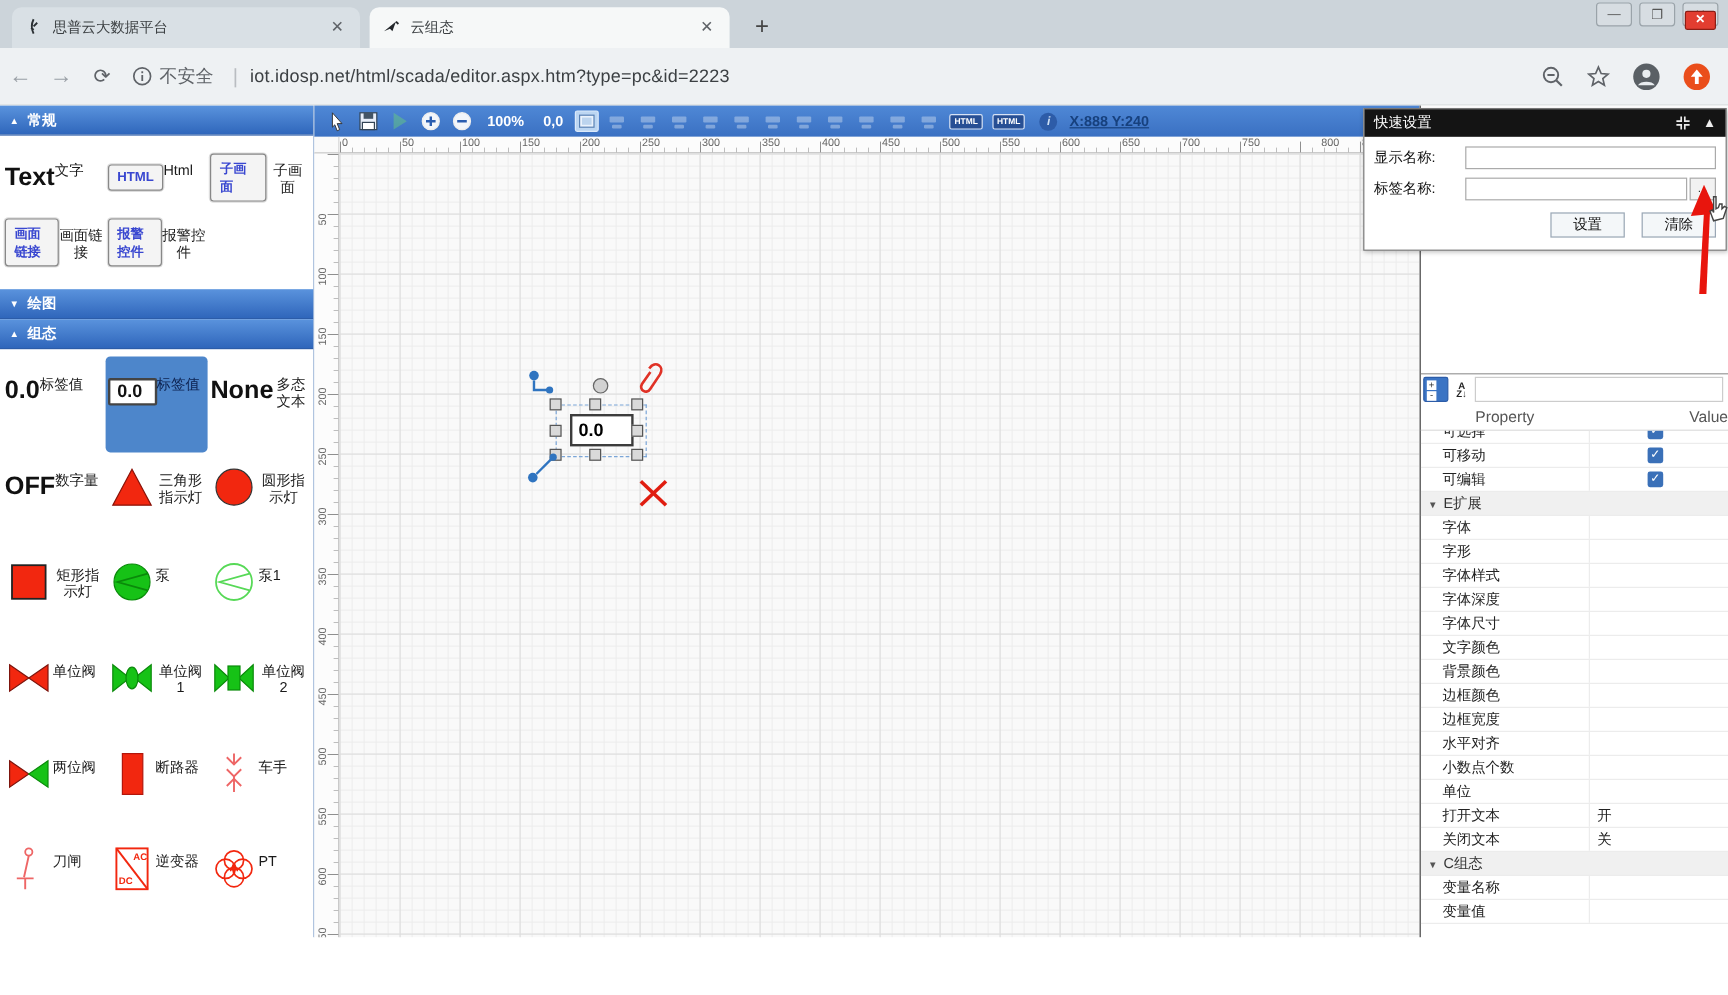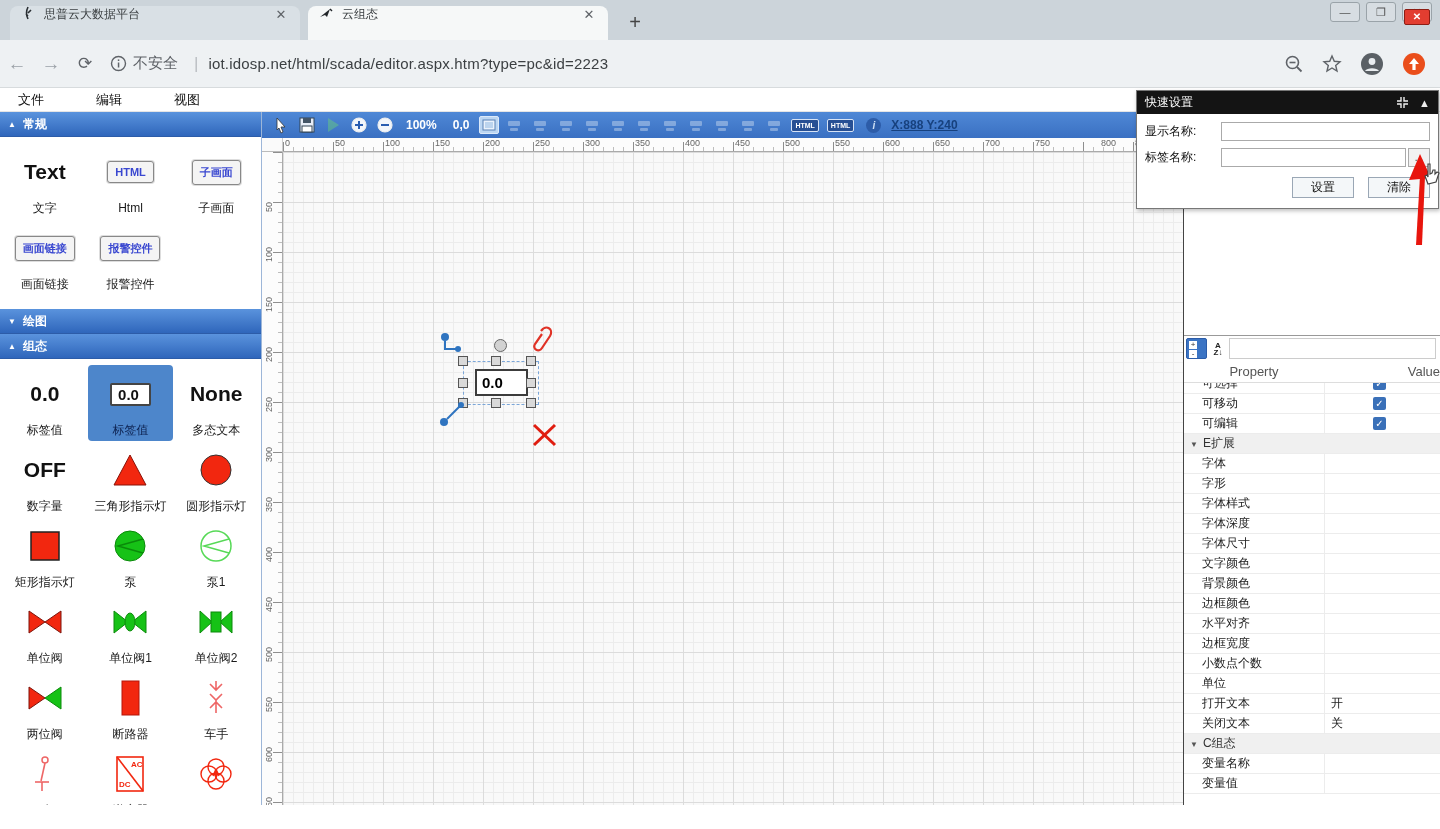--- a/index.html
+++ b/index.html
@@ -3,21 +3,21 @@
 <meta charset="utf-8">
 <style>
   * { margin:0; padding:0; box-sizing:border-box; }
   html,body { width:1440px; height:829px; overflow:hidden;
     font-family:"Liberation Sans", sans-serif; background:#fff; }
   .stage { position:relative; width:1440px; height:829px; overflow:hidden; }
 
   
   .tabbar { height:40px; background:#ccd4da; position:relative; }
   .tab { position:absolute; top:6px; height:34px; border-radius:8px 8px 0 0;
-    display:flex; align-items:flex-start; padding:0 10px; font-size:12px; color:#3c4043; }
+    display:flex; align-items:center; padding:0 10px; font-size:12px; color:#3c4043; }
   .tab.inactive { left:10px; width:290px; background:#d9e0e5; }
   .tab.active { left:308px; width:300px; background:#f6f8f8; }
   .tab .favicon { width:16px; height:16px; margin-right:8px; flex:0 0 auto; }
   .tab .tab-title { flex:1; white-space:nowrap; overflow:hidden; }
   .tab .tab-close { width:18px; height:18px; line-height:18px; text-align:center;
     color:#5f6368; font-size:13px; border-radius:50%; }
   .newtab-btn { position:absolute; left:622px; top:10px; width:26px; height:26px;
     text-align:center; line-height:24px; font-size:20px; color:#444; border-radius:50%; }
   .win-controls { position:absolute; right:8px; top:2px; display:flex; gap:6px; }
   .win-btn { width:30px; height:20px; display:flex; align-items:center; justify-content:center;
@@ -41,21 +41,21 @@
     padding-left:18px; gap:52px; font-size:13px; color:#111; border-bottom:1px solid #e5e5e5;}
 
   
   .main { display:flex; height:693px; }
   .palette { width:262px; border-right:1px solid #9db6d8; display:flex; flex-direction:column; background:#fff; }
   .blue-bar { height:25px; background:linear-gradient(#5a93dd,#2f66bb); color:#fff;
     display:flex; align-items:center; font-size:12px; font-weight:bold; padding-left:8px;
     border-bottom:1px solid #2c5ca8; }
   .blue-bar .tri { font-size:8px; margin-right:7px; }
   .pal-grid { display:grid; grid-template-columns:1fr 1fr 1fr; padding:6px 2px; }
-  .pal-item { display:flex; flex-direction:column; justify-content:flex-start;
+  .pal-item { display:flex; flex-direction:row; justify-content:flex-start;
     padding:8px 2px 4px 2px; border-radius:4px; }
   .pal-item .icon-zone { height:42px; display:flex; align-items:center; justify-content:center; }
   .pal-item .pal-label { font-size:12px; color:#1a1a1a; margin-top:8px; text-align:center; line-height:14px;}
   .pal-item.selected { background:#4d86cb; }
   .pal-item.selected .pal-label { color:#0d2250; }
   .big-glyph { font-size:21px; font-weight:bold; color:#111; }
   .boxed-glyph { background:#fff; border:2px solid #444; border-radius:2px;
     font-size:15px; font-weight:bold; padding:1px 10px 1px 6px; color:#111; }
   .btn-glyph { border:1px solid #888; border-radius:3px; background:#f4f4f4;
     box-shadow:0 0 0 1px #ddd; color:#3947d0; font-size:11px; font-weight:bold; padding:4px 7px; }
@@ -218,25 +218,20 @@
           <circle cx="12" cy="9.5" r="3.4" fill="#e9edf0"></circle>
           <path d="M5 19 C7 15.2 17 15.2 19 19" fill="#e9edf0"></path>
         </svg>
       <svg width="24" height="24" viewBox="0 0 24 24">
           <circle cx="12" cy="12" r="11" fill="#ea4e1b"></circle>
           <path d="M12 6 L17 12 L13.6 12 L13.6 18 L10.4 18 L10.4 12 L7 12 Z" fill="#fff"></path>
         </svg>
     </div>
   </div>
 
-  <div class="menubar">
-      <span>文件</span>
-      <span>编辑</span>
-      <span>视图</span>
-    </div>
 
   <div class="main">
 
     <div class="palette">
       <div class="blue-bar">
         <span class="tri">▲</span>
         <span>常规</span>
       </div>
       <div class="pal-grid" id="gen-grid" style="padding-bottom:14px;">
           <div class="pal-item">
@@ -683,25 +678,25 @@
             </div>
             <div class="prow">
               <div class="pname">背景颜色</div>
               <div class="pval"></div>
             </div>
             <div class="prow">
               <div class="pname">边框颜色</div>
               <div class="pval"></div>
             </div>
             <div class="prow">
+              <div class="pname">边框宽度</div>
+              <div class="pval"></div>
+            </div>
+            <div class="prow">
               <div class="pname">水平对齐</div>
-              <div class="pval"></div>
-            </div>
-            <div class="prow">
-              <div class="pname">边框宽度</div>
               <div class="pval"></div>
             </div>
             <div class="prow">
               <div class="pname">小数点个数</div>
               <div class="pval"></div>
             </div>
             <div class="prow">
               <div class="pname">单位</div>
               <div class="pval"></div>
             </div>

